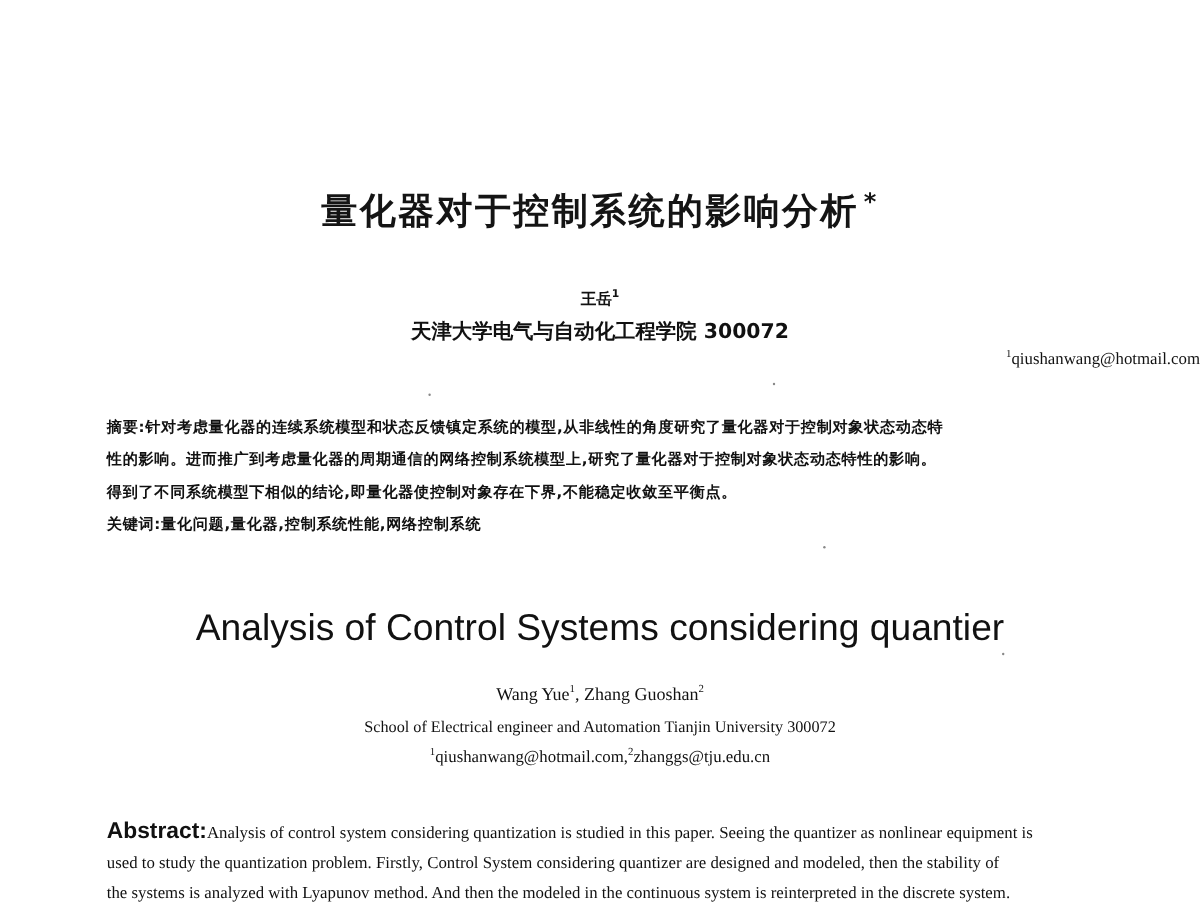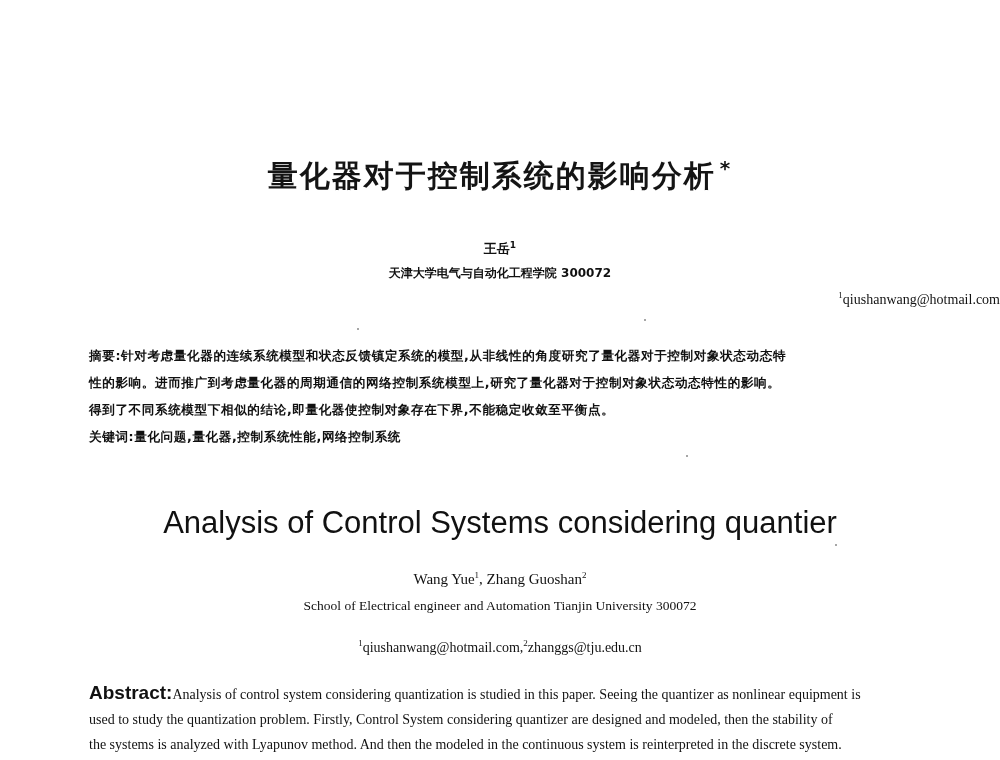--- a/index.html
+++ b/index.html
@@ -36,21 +36,21 @@
 
     .cn-author {
       top: 240px;
       font-family: "DejaVu Sans", sans-serif;
       font-size: 13px;
       font-weight: bold;
     }
     .cn-affil {
       top: 265px;
       font-family: "DejaVu Sans", sans-serif;
-      font-size: 12px;
+      font-size: 17px;
       font-weight: bold;
     }
     .cn-email {
       top: 292px;
       font-family: "Liberation Serif", serif;
       font-size: 14px;
       text-align: right;
     }
     sup { font-size: 9px; vertical-align: super; line-height: 0; }
 
@@ -79,21 +79,20 @@
     }
     .en-affil {
       top: 598px;
       font-family: "Liberation Serif", serif;
       font-size: 13.5px;
     }
     .en-email {
       top: 624px;
       font-family: "Liberation Serif", serif;
       font-size: 14px;
-      margin-top: 16px;
     }
 
     .en-abstract {
       left: 89px;
       top: 680px;
       width: 830px;
       font-family: "Liberation Serif", serif;
       font-size: 14px;
       line-height: 25px;
     }

